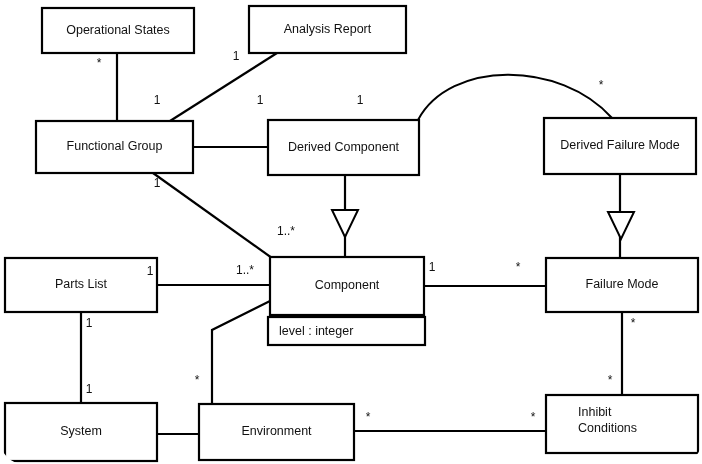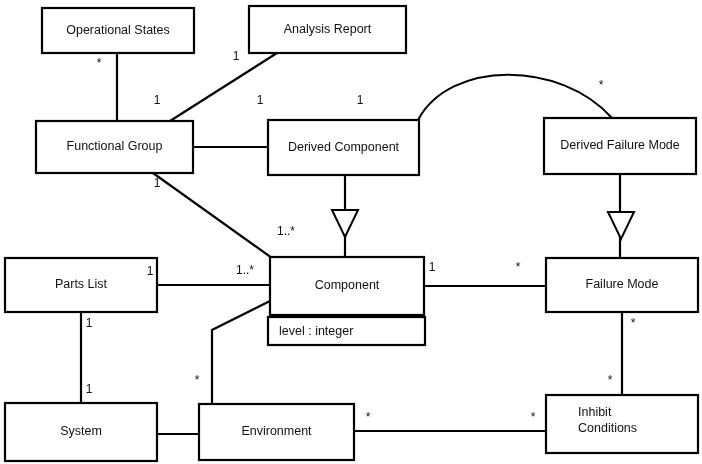--- a/index.html
+++ b/index.html
@@ -10,20 +10,21 @@
   }
   body {
     font-family: "Liberation Sans", sans-serif;
   }
   #diagram-root {
     position: relative;
     width: 702px;
     height: 464px;
     background: #ffffff;
     overflow: hidden;
+    border-radius: 24px;
   }
   svg.diagram-canvas {
     display: block;
     width: 702px;
     height: 464px;
     background: #ffffff;
   }
   .uml-box {
     fill: #ffffff;
     stroke: #000000;

